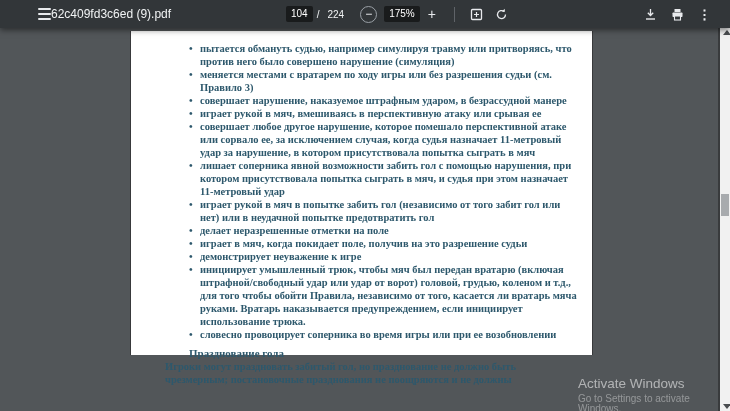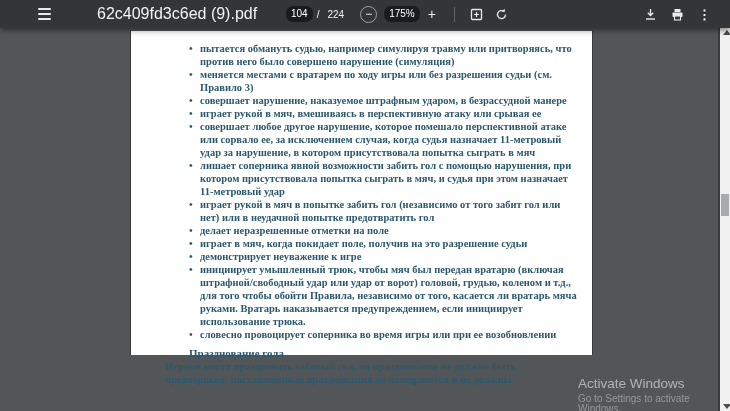--- a/index.html
+++ b/index.html
@@ -10,24 +10,24 @@
   .toolbar { position:absolute; left:0; top:0; width:730px; height:28px;
              background:#323639; z-index:10; box-shadow:0 2px 6px rgba(0,0,0,0.5); }
   .tb-group { position:absolute; top:0; height:28px; display:flex; align-items:center; }
   .tb-left   { left:38px; }
   .tb-center { left:286px; }
   .tb-right  { right:12px; }
 
   .hamburger { width:13px; display:flex; flex-direction:column; gap:3px; cursor:pointer; }
   .hamburger span { display:block; height:2px; background:#e8eaed; border-radius:1px; }
 
-  .tb-title { margin-left:46px; color:#f1f3f4; font-size:16px; white-space:nowrap;text-align:center; }
+  .tb-title { color:#f1f3f4; font-size:12px; white-space:nowrap;text-align:center; }
 
   .tb-box { background:#191b1c; color:#ffffff; font-size:10px; padding:2px 5px;
-            border-radius:7px; line-height:12px; }
+            border-radius:2px; line-height:12px; }
   .tb-sep-text { color:#f1f3f4; font-size:10px; margin:0 4px; }
   .zoom-out { width:17px; height:17px; border:1.5px solid #9aa0a6; border-radius:50%;
               color:#e8eaed; font-size:12px; line-height:14px; text-align:center;
               margin:0 7px 0 12px; cursor:pointer; }
   .zoom-in { color:#e8eaed; font-size:14px; margin:0 9px 0 8px; cursor:pointer; }
   .tb-vsep { width:1px; height:15px; background:#5f6368; margin:0 9px; }
   .tb-icon { display:flex; align-items:center; justify-content:center; cursor:pointer; margin:0 6px; }
   .tb-right .tb-icon { margin:0 7px; }
 
   

